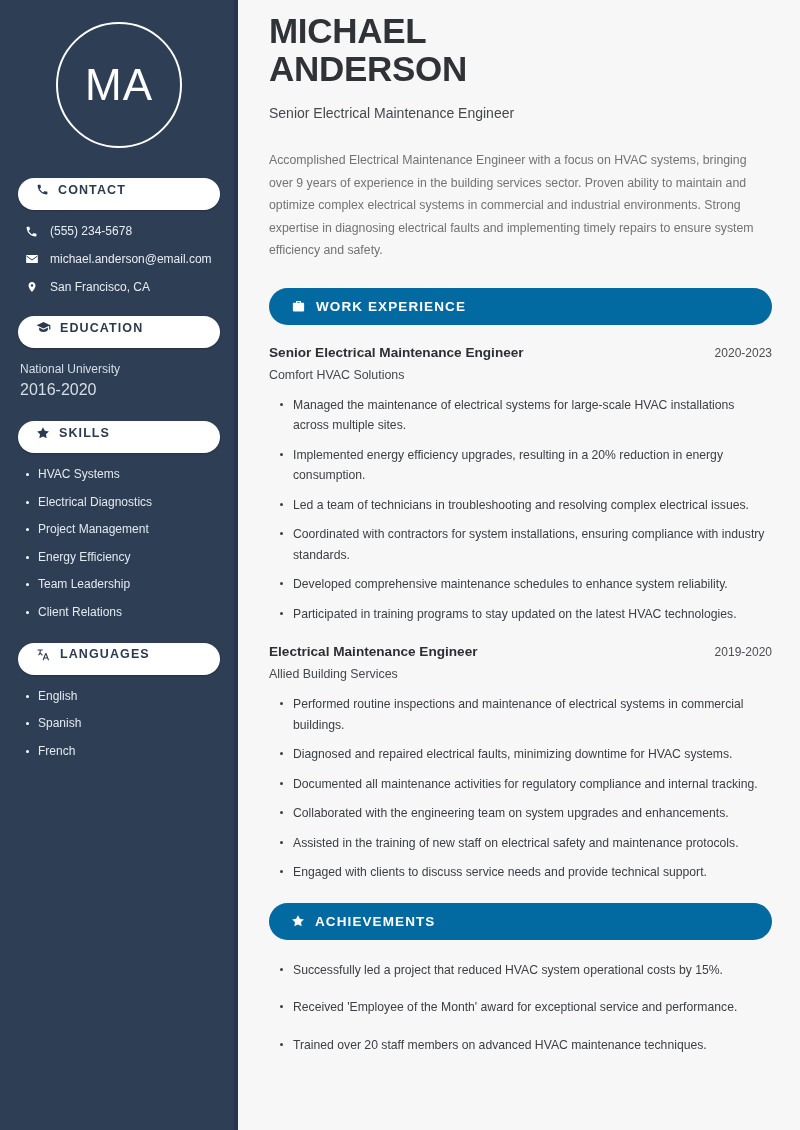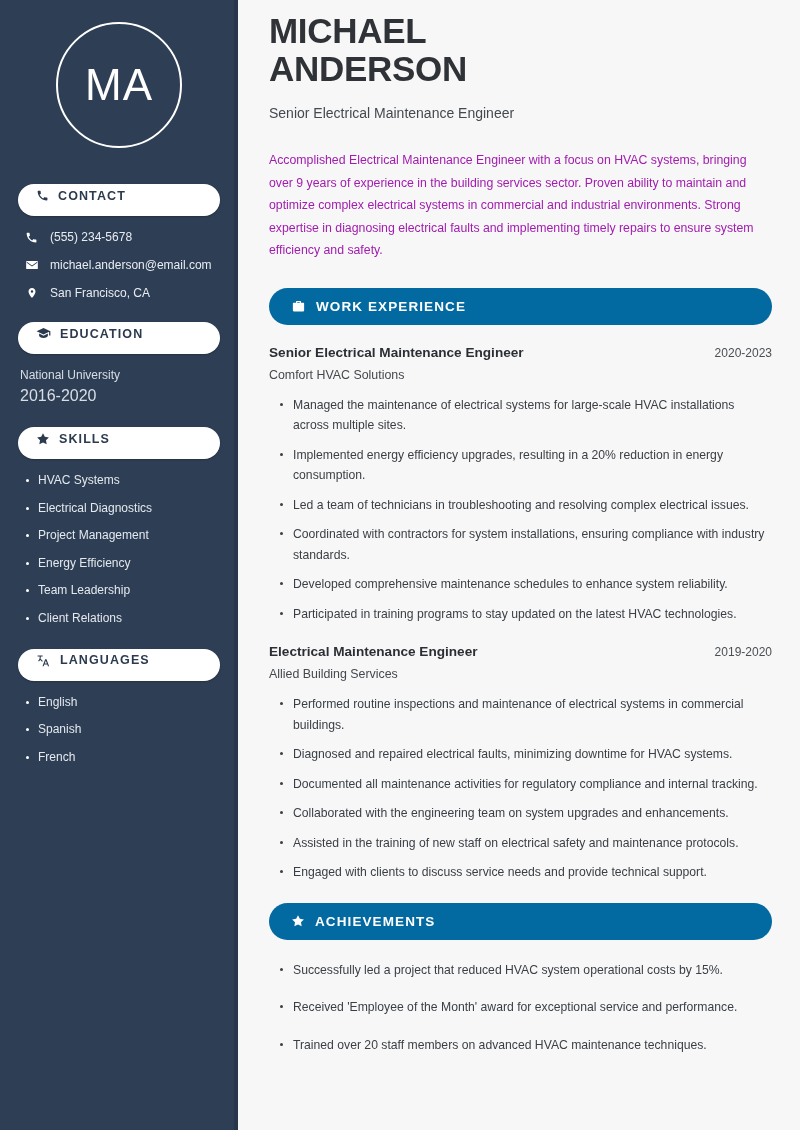--- a/index.html
+++ b/index.html
@@ -63,21 +63,21 @@
   
   .pill {
     display: flex;
     align-items: center;
     gap: 9px;
     background: #ffffff;
     color: #2b3a4d;
     border-radius: 999px;
     height: 32px;
     padding: 0 0 9px 18px;
-    margin: 14px 0 14px 0;
+    margin: 8px 0 14px 0;
     box-shadow: 0 1px 2px rgba(0,0,0,.22);
   }
   .pill .pill-label {
     font-size: 12.5px;
     font-weight: 700;
     letter-spacing: 1.1px;
   }
   .pill .ico { display: flex; align-items: center; }
   .pill .ico svg { display: block; }
 
@@ -158,21 +158,21 @@
     letter-spacing: -0.3px;
   }
   .job-title {
     font-size: 14px;
     color: #44494e;
     margin-top: 17px;
   }
   .summary {
     font-size: 12.3px;
     line-height: 1.83;
-    color: #a21caf;
+    color: #737373;
     margin-top: 28px;
     margin-bottom: 26px;
     max-width: 500px;
   }
 
   
   .bar {
     display: flex;
     align-items: center;
     gap: 10px;

